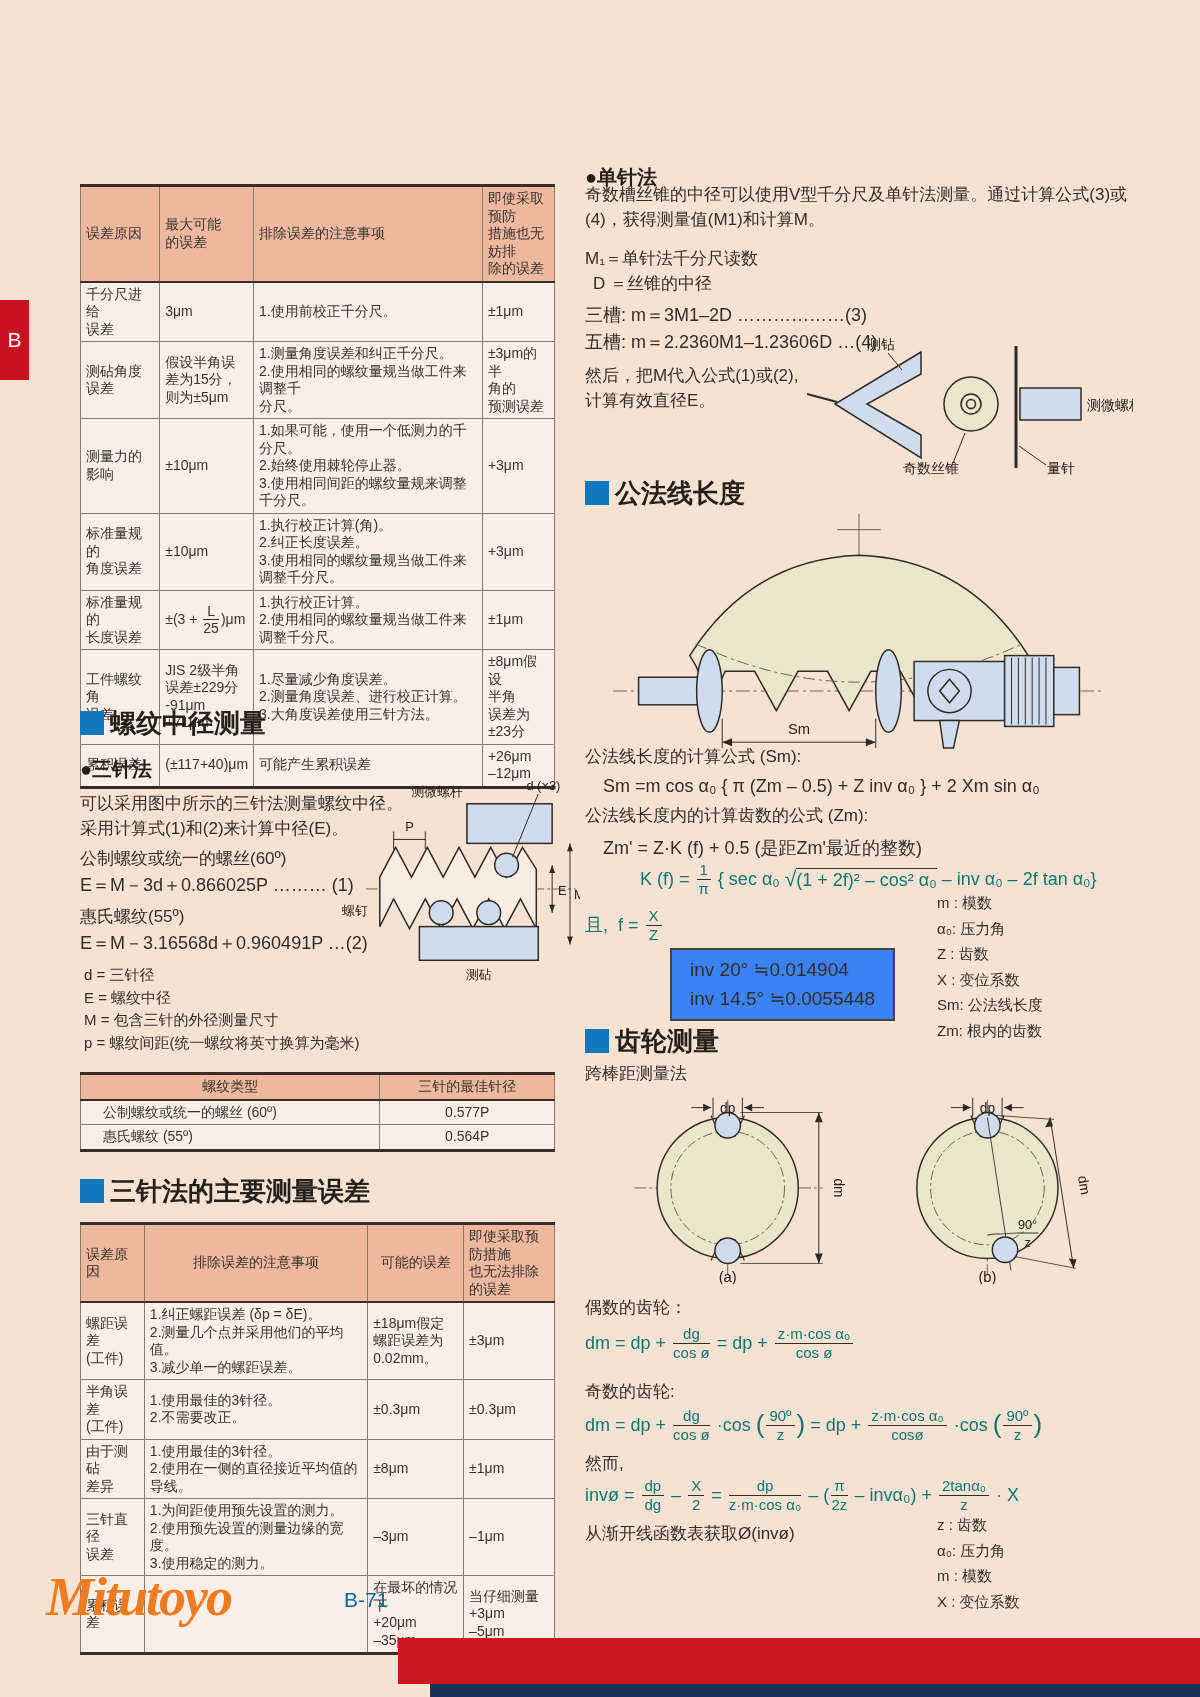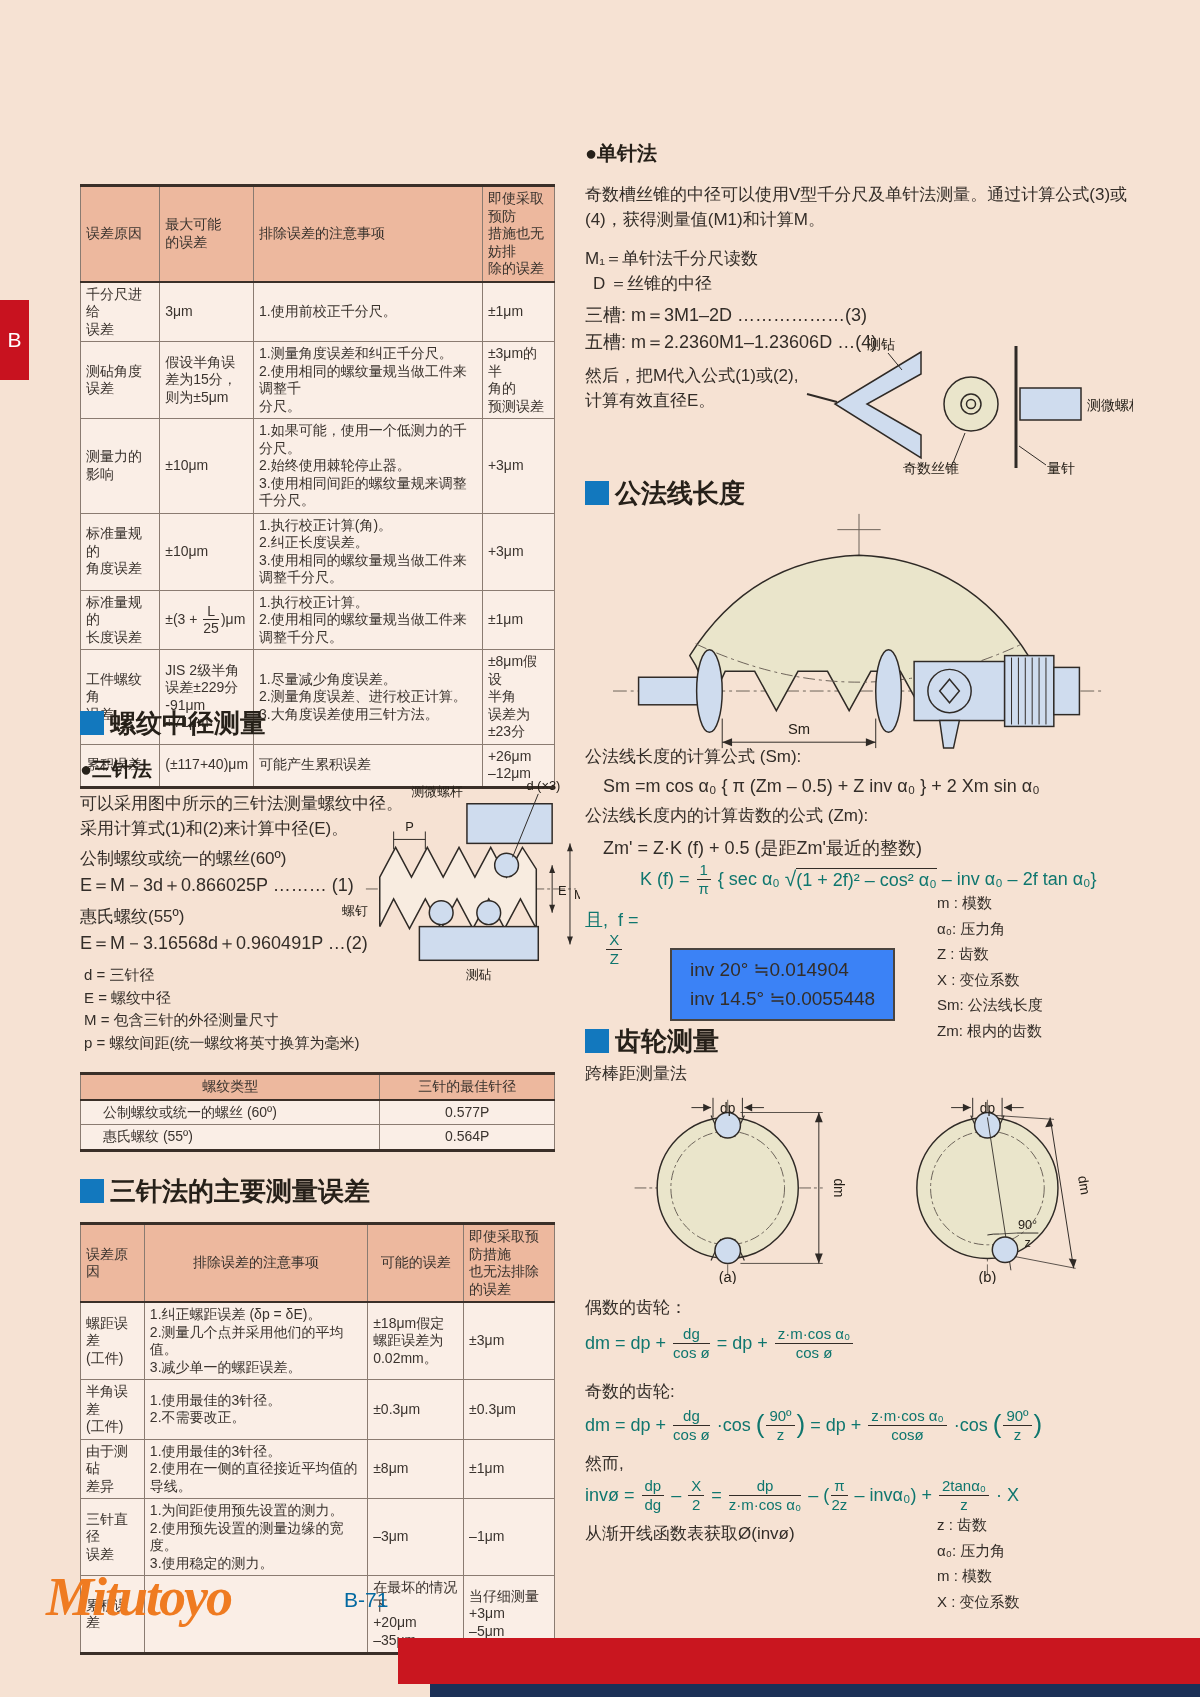--- a/index.html
+++ b/index.html
@@ -284,21 +284,21 @@
           <td>当仔细测量
 +3μm
 –5μm</td>
         </tr>
       </tbody>
     </table>
   </div>
 
   <div class="abs" style="left:585px;top:0;width:555px;height:1697px;">
 
-    <div class="abs bullet" style="left:0;top:140px;">●单针法</div>
+    <div class="abs bullet" style="left:0;top:164px;">●单针法</div>
     <div class="abs body-txt" style="left:0;top:183px;width:545px;">奇数槽丝锥的中径可以使用V型千分尺及单针法测量。通过计算公式(3)或(4)，获得测量值(M1)和计算M。</div>
     <div class="abs body-txt" style="left:0;top:247px;">M₁＝单针法千分尺读数</div>
     <div class="abs body-txt" style="left:8px;top:272px;">D ＝丝锥的中径</div>
     <div class="abs ftxt" style="left:0;top:303px;">三槽: m＝3M1–2D ………………(3)</div>
     <div class="abs ftxt" style="left:0;top:330px;">五槽: m＝2.2360M1–1.23606D …(4)</div>
     <div class="abs body-txt pre" style="left:0;top:364px;width:300px;">然后，把M代入公式(1)或(2),
 计算有效直径E。</div>
 
     <svg class="abs" style="left:218px;top:336px;" width="330" height="140" viewBox="0 0 330 140">
       <line x1="4" y1="58" x2="34" y2="66" stroke="#2f2a26" stroke-width="2"></line>
@@ -356,21 +356,21 @@
 
     <div class="abs body-txt" style="left:0;top:745px;">公法线长度的计算公式 (Sm):</div>
     <div class="abs ftxt" style="left:18px;top:776px;">Sm =m cos α₀ { π (Zm – 0.5) + Z inv α₀ } + 2 Xm sin α₀</div>
     <div class="abs body-txt" style="left:0;top:804px;">公法线长度内的计算齿数的公式 (Zm):</div>
     <div class="abs ftxt" style="left:18px;top:836px;">Zm' = Z·K (f) + 0.5 (是距Zm'最近的整数)</div>
 
     <div class="abs formula" style="left:55px;top:862px;">
       <span>K (f) = </span><span class="frac"><span class="fn">1</span><span class="fd">π</span></span><span> { sec α₀ </span><span class="rt">√</span><span class="ovl">(1 + 2f)² – cos² α₀</span><span> – inv α₀ – 2f tan α₀}</span>
     </div>
 
-    <div class="abs formula" style="left:0;top:908px;flex-direction:column;">
+    <div class="abs formula" style="left:0;top:908px;">
       <span>且,  f = </span><span class="frac"><span class="fn">X</span><span class="fd">Z</span></span>
     </div>
 
     <div class="abs invbox" style="left:85px;top:948px;">
       <div>inv 20° ≒0.014904</div>
       <div>inv 14.5° ≒0.0055448</div>
     </div>
 
     <div class="abs legend" style="left:352px;top:890px;">
       <div class="ln">m : 模数</div>

